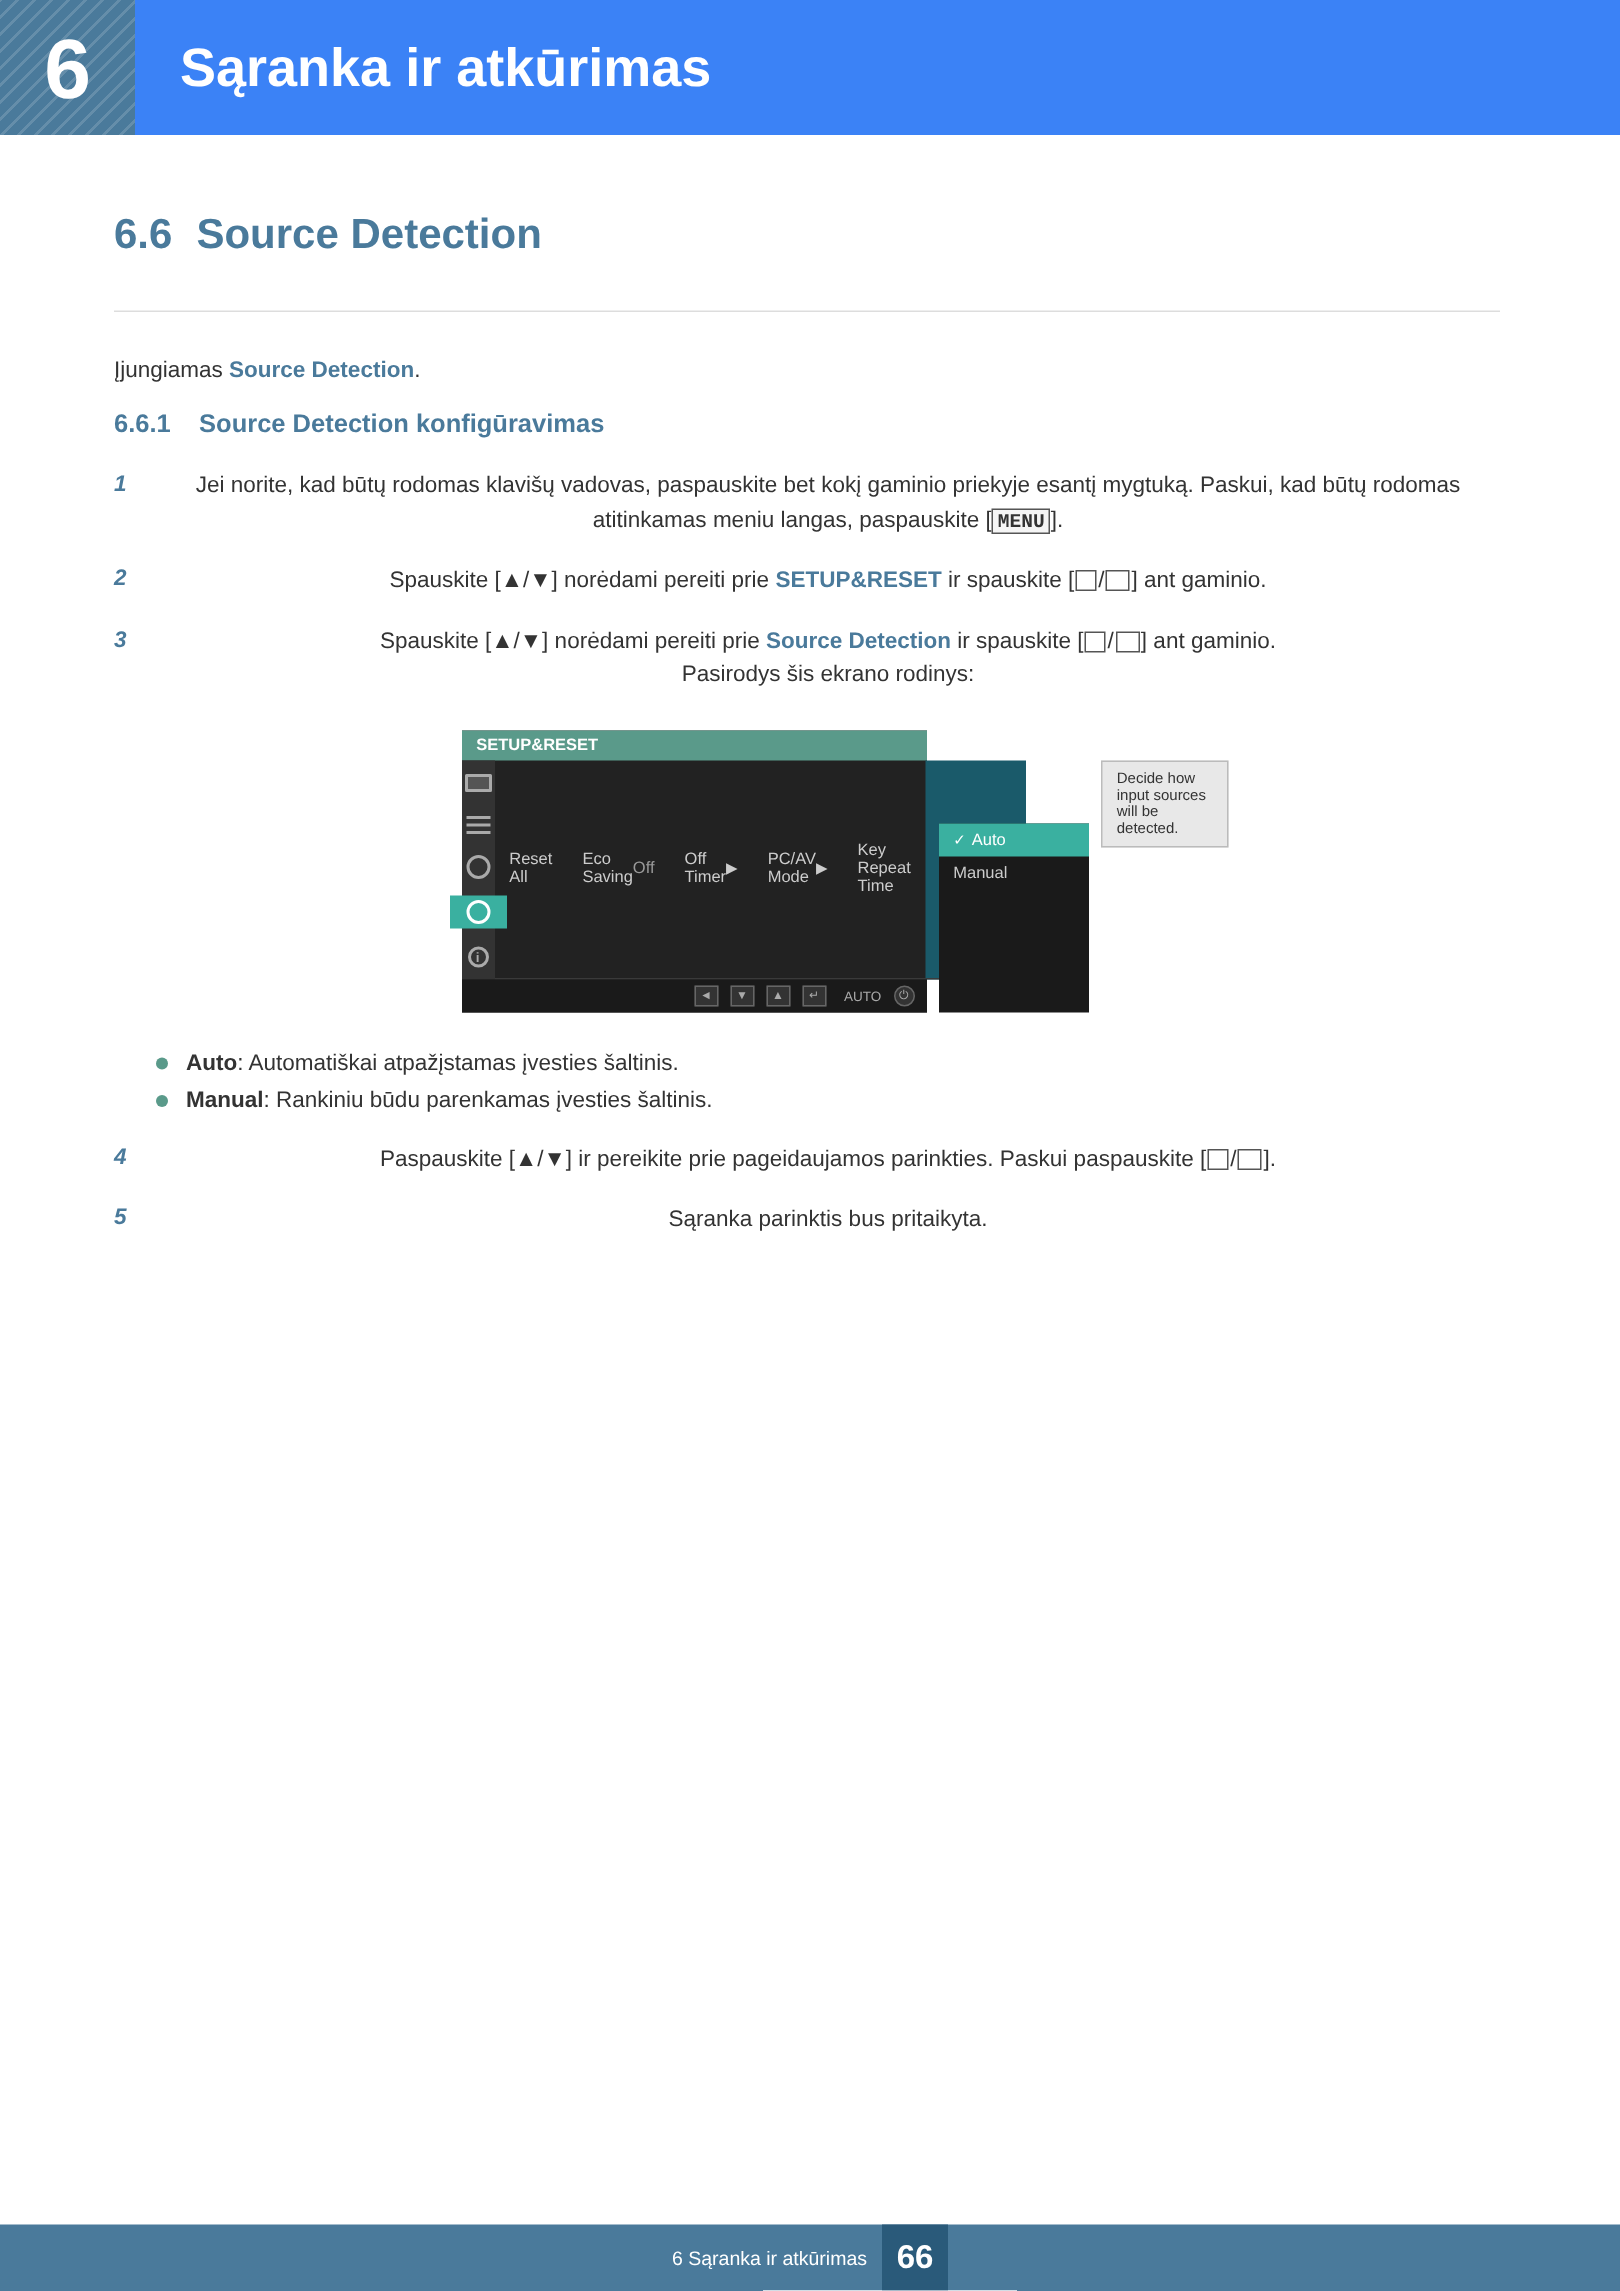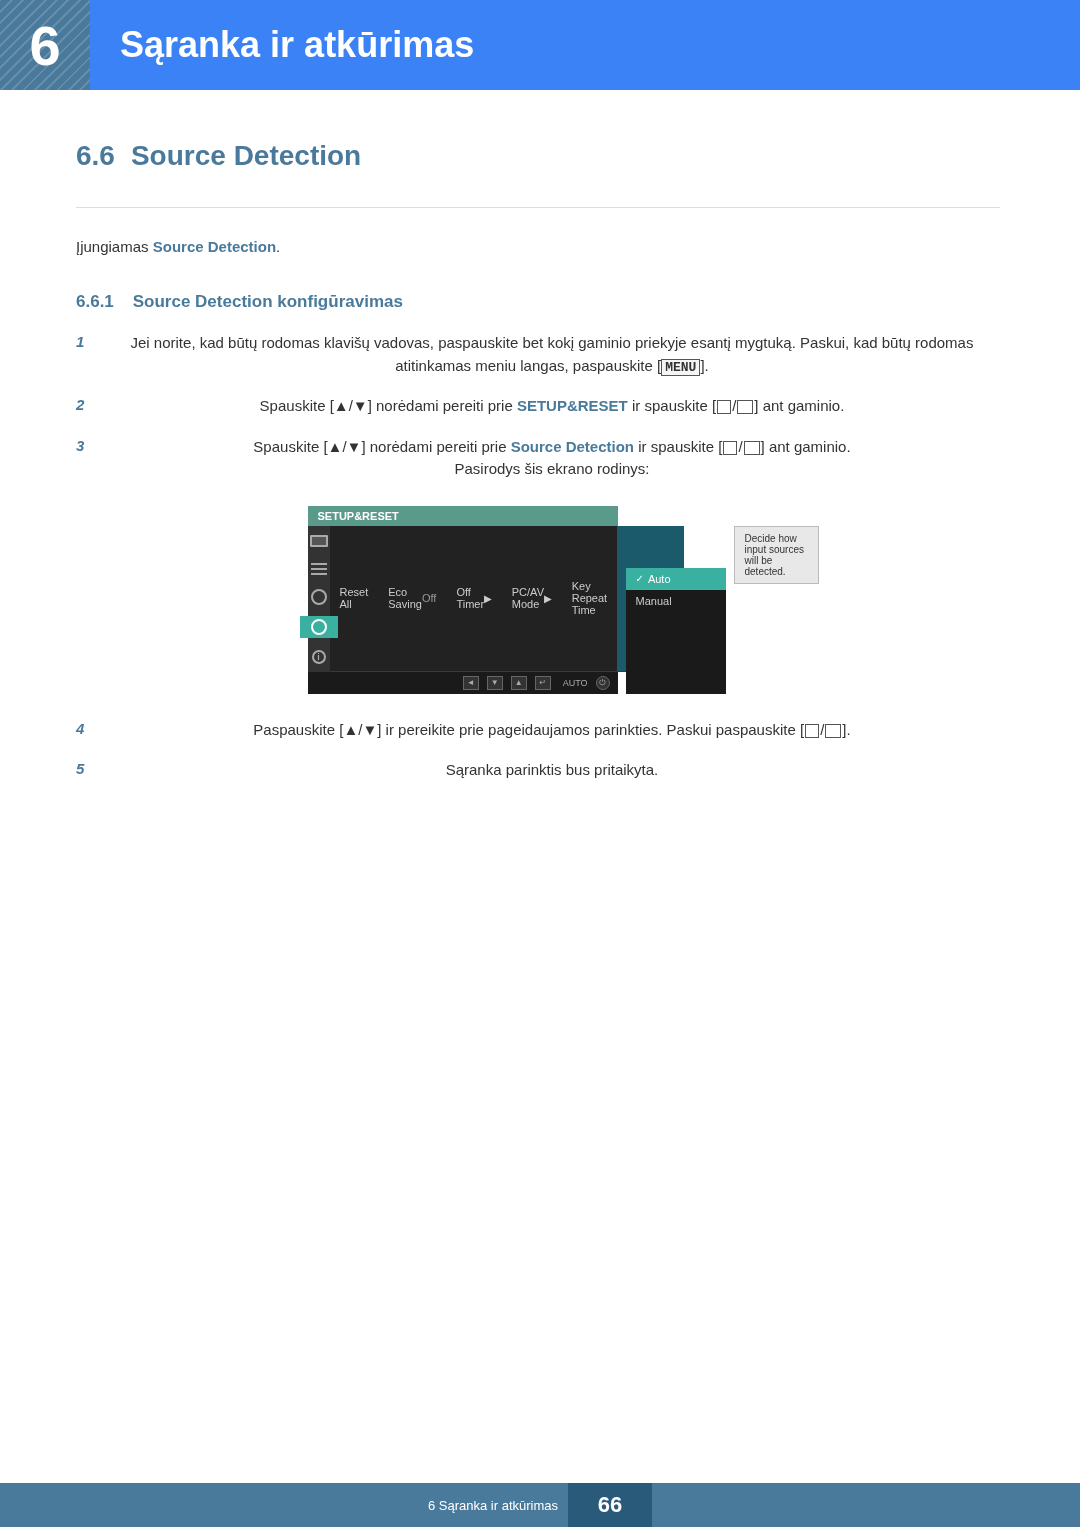--- a/index.html
+++ b/index.html
@@ -90,21 +90,21 @@
     }
 
     .section-title {
       font-size: 28px;
       font-weight: bold;
       color: #4a7a9b;
     }
 
     
     .intro-text {
-      margin: 0 0 37px 0;
+      margin: 0 0 18px 0;
       font-size: 15px;
       color: #333;
     }
 
     .intro-text .highlight {
       font-weight: bold;
       color: #4a7a9b;
     }
 
     
@@ -403,21 +403,21 @@
     }
 
     .footer-text {
       color: #fff;
       font-size: 13px;
       padding-right: 10px;
     }
 
     .footer-number-box {
       background: #2a5a7a;
-      width: 84px;
+      width: 44px;
       height: 44px;
       display: flex;
       align-items: center;
       justify-content: center;
       font-size: 22px;
       font-weight: bold;
       color: #fff;
     }
 
     .key-square {
@@ -589,20 +589,30 @@
         </div>
       </div>
 
       <div class="tooltip-box">
         <span>Decide how input sources will be detected.</span>
       </div>
 
     </div>
   </div>
 
+  <ul class="bullet-list">
+    <li class="bullet-item">
+      <div class="bullet-dot"></div>
+      <span><strong>Auto</strong>: Automatiškai atpažįstamas įvesties šaltinis.</span>
+    </li>
+    <li class="bullet-item">
+      <div class="bullet-dot"></div>
+      <span><strong>Manual</strong>: Rankiniu būdu parenkamas įvesties šaltinis.</span>
+    </li>
+  </ul>
 
   <ol class="steps-list">
 
     <li class="step-item">
       <span class="step-number">4</span>
       <div class="step-content">
         Paspauskite [▲/▼] ir pereikite prie pageidaujamos parinkties. Paskui paspauskite [<span class="key-square"></span>/<span class="key-square-enter"></span>].
       </div>
     </li>
 

